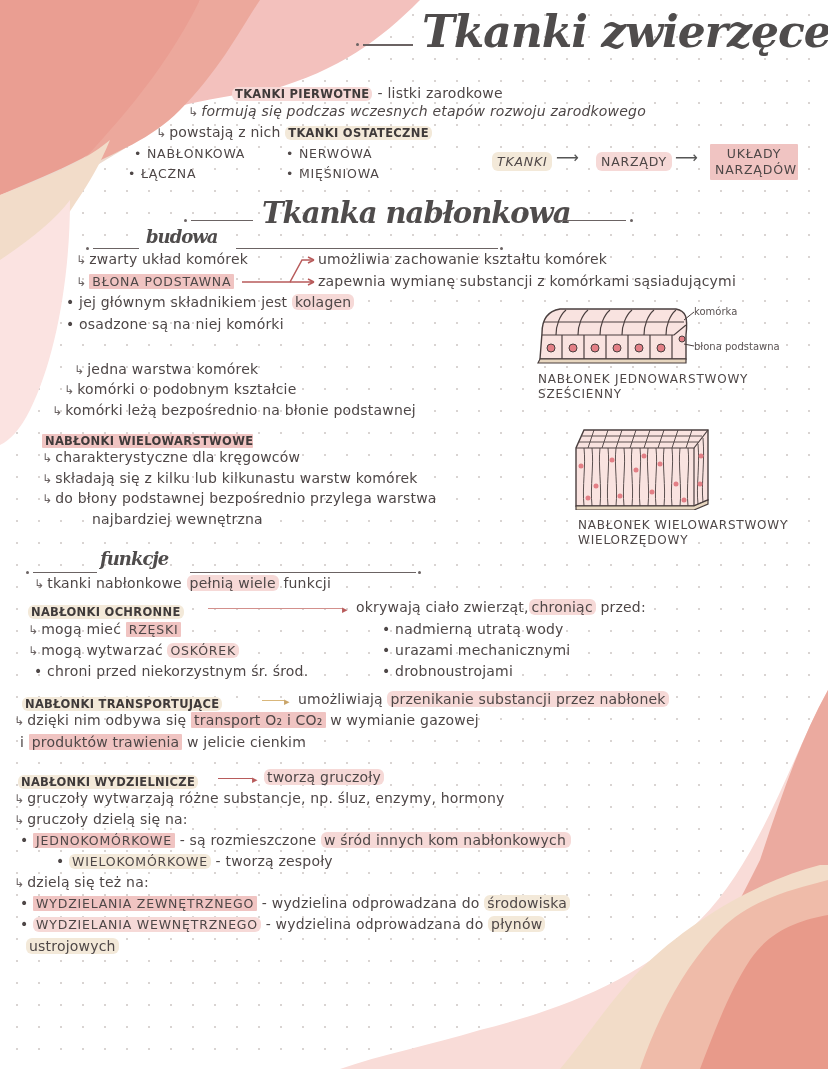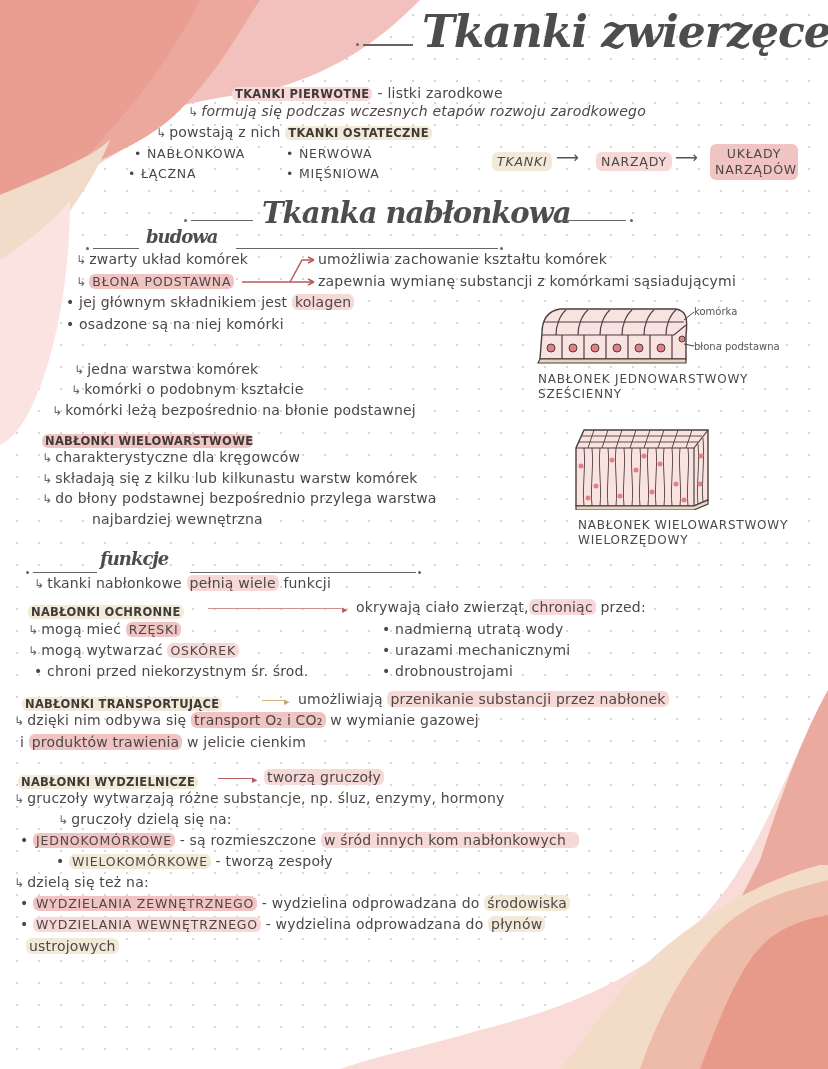--- a/index.html
+++ b/index.html
@@ -24,21 +24,21 @@
   .h3 { font-size:18px; }
   .dash { display:inline-block; border-top:1.5px solid #6b6363; vertical-align:middle; }
   .dot { display:inline-block; width:3px; height:3px; background:#6b6363; border-radius:50%; vertical-align:middle; }
   .t { font-size:14px; color:#4e4747; letter-spacing:0.2px; }
   .caps { font-size:12.5px; letter-spacing:0.8px; color:#4e4747; }
   .hd {
     font-family: "DejaVu Sans", sans-serif; font-weight:bold; font-size:11.5px;
     color:#3f3a3a; letter-spacing:0.3px; padding:0 3px; border-radius:4px;
   }
   .hl-pink { background:#f6d9d7; border-radius:6px; padding:0 3px; }
-  .hl-rose { background:#f0c4c2; border-radius:6px; padding:0 3px; }
+  .hl-rose { background:#f0c4c2; border-radius:1px; padding:0 3px; }
   .hl-beige { background:#f3e9d9; border-radius:6px; padding:0 3px; }
   .arr { color:#b85b5b; }
   .garr { color:#555; }
   .hook { color:#6b6363; font-size:12px; margin-right:3px; }
   .caption { font-size:12px; letter-spacing:0.8px; color:#4e4747; }
   .small { font-size:10px; color:#5a5353; }
 </style>
 </head>
 <body>
 
@@ -120,21 +120,21 @@
     • <span>jej głównym składnikiem jest</span>
     <span class="hl-pink">kolagen</span>
   </div>
   <div class="abs t" style="left:66px;top:316px;">
     • <span>osadzone są na niej komórki</span>
   </div>
 
   <div class="abs t" style="left:74px;top:361px;">
     <span class="hook">↳</span><span>jedna warstwa komórek</span>
   </div>
-  <div class="abs t" style="left:71px;top:381px;">
+  <div class="abs t" style="left:64px;top:381px;">
     <span class="hook">↳</span><span>komórki o podobnym kształcie</span>
   </div>
   <div class="abs t" style="left:52px;top:402px;">
     <span class="hook">↳</span><span>komórki leżą bezpośrednio na błonie podstawnej</span>
   </div>
 
   <div class="abs" style="left:42px;top:430px;">
     <span class="hd hl-rose" style="padding-right:0;">NABŁONKI WIELOWARSTWOWE</span>
   </div>
   <div class="abs t" style="left:42px;top:449px;">
@@ -302,27 +302,27 @@
   </div>
   <div class="abs" style="left:218px;top:768px;">
     <span class="dash" style="width:34px;border-top-color:#b85b5b;"></span><span class="arr" style="font-size:11px;">▸</span>
   </div>
   <div class="abs t" style="left:264px;top:769px;">
     <span class="hl-pink">tworzą gruczoły</span>
   </div>
   <div class="abs t" style="left:14px;top:790px;">
     <span class="hook">↳</span><span>gruczoły wytwarzają różne substancje, np. śluz, enzymy, hormony</span>
   </div>
-  <div class="abs t" style="left:14px;top:811px;margin-left:44px;">
+  <div class="abs t" style="left:14px;top:811px;">
     <span class="hook">↳</span><span>gruczoły dzielą się na:</span>
   </div>
   <div class="abs t" style="left:20px;top:832px;">
     • <span class="caps hl-rose">JEDNOKOMÓRKOWE</span>
     <span>- są rozmieszczone</span>
-    <span class="hl-pink" style="padding-right:13px;">w śród innych kom nabłonkowych</span>
+    <span class="hl-pink" style="padding-right:5px;">w śród innych kom nabłonkowych</span>
   </div>
   <div class="abs t" style="left:20px;top:853px;margin-left:36px;">
     • <span class="caps hl-beige">WIELOKOMÓRKOWE</span>
     <span>- tworzą zespoły</span>
   </div>
   <div class="abs t" style="left:14px;top:874px;">
     <span class="hook">↳</span><span>dzielą się też na:</span>
   </div>
   <div class="abs t" style="left:20px;top:895px;">
     • <span class="caps hl-rose">WYDZIELANIA ZEWNĘTRZNEGO</span>

